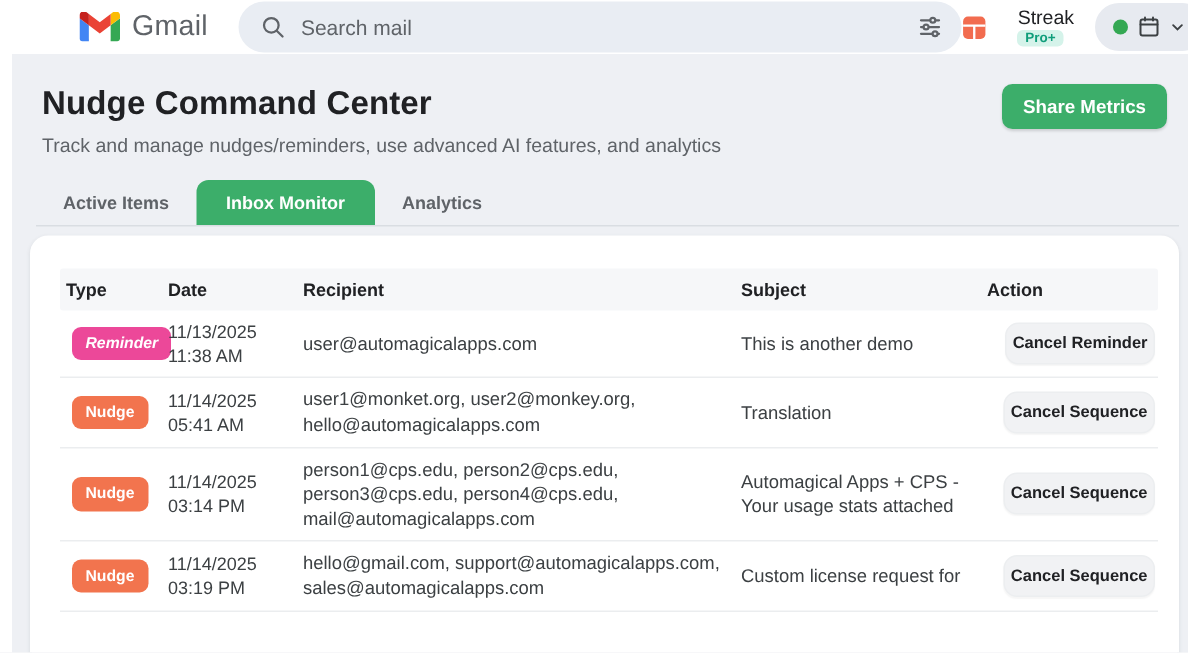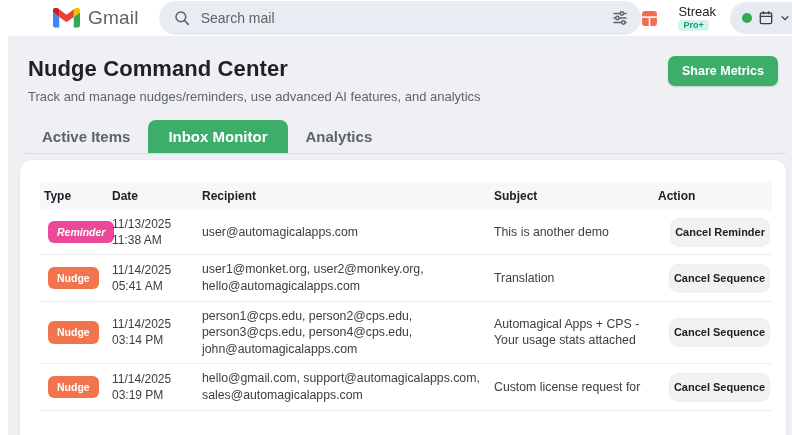--- a/index.html
+++ b/index.html
@@ -26,21 +26,21 @@
   .page { position:relative; height:401px; }
   .left-strip { position:absolute; left:0; top:0; width:8px; height:100%; background:#ffffff; }
   .content { padding:0 0 0 8px; height:100%; }
 
   .page-header { display:flex; align-items:flex-start; justify-content:space-between; padding:20px 14px 0 20px; }
   .page-title { font-size:22px; font-weight:700; color:#202124; letter-spacing:.1px; }
   .page-subtitle { margin-top:7px; font-size:13px; color:#5f6368; }
   .share-btn { background:#3CAE6A; color:#ffffff; border:none; border-radius:7px; font-family:inherit; font-size:12.5px; font-weight:700; padding:8px 14px; cursor:pointer; box-shadow:0 1px 2px rgba(0,0,0,.15); }
 
   .tabs { display:flex; align-items:flex-end; margin:16px 6px 0 16px; border-bottom:1px solid #d9dde2; }
-  .tab { font-size:15px; font-weight:600; color:#5f6368; padding:8px 18px; cursor:pointer; border-radius:8px 8px 0 0; }
+  .tab { font-size:12px; font-weight:600; color:#5f6368; padding:8px 18px; cursor:pointer; border-radius:8px 8px 0 0; }
   .tab.active { background:#3CAE6A; color:#ffffff; font-weight:700; padding:8px 20px; }
 
   
   .card { background:#ffffff; margin:6px 6px 0 12px; border-radius:12px 12px 0 0; box-shadow:0 1px 3px rgba(60,64,67,.12); padding:22px 14px 0 20px; min-height:300px; }
   .card-heading { font-size:15px; font-weight:700; color:#202124; margin-bottom:14px; }
 
   .grid-row { display:grid; grid-template-columns:64px 86px 1fr 160px 118px; column-gap:4px; align-items:center; }
   .thead { background:#f6f7f9; border-radius:2px; min-height:28px; }
   .thead span { font-size:12px; font-weight:700; color:#202124; padding:7px 4px; }
   .trow { min-height:44px; border-bottom:1px solid #ebedef; padding:6px 0; }
@@ -166,21 +166,21 @@
     <div class="cell"><span class="badge" style="background: rgb(242, 116, 78);">Nudge</span></div>
     <div class="cell date">11/14/2025 05:41 AM</div>
     <div class="cell">user1@monket.org, user2@monkey.org, hello@automagicalapps.com</div>
     <div class="cell subject">Translation</div>
     <div class="cell action"><button class="cancel-btn">Cancel Sequence</button></div>
   </div>
 
   <div class="grid-row trow">
     <div class="cell"><span class="badge" style="background: rgb(242, 116, 78);">Nudge</span></div>
     <div class="cell date">11/14/2025 03:14 PM</div>
-    <div class="cell">person1@cps.edu, person2@cps.edu, person3@cps.edu, person4@cps.edu, john@automagicalapps.com</div>
+    <div class="cell">person1@cps.edu, person2@cps.edu, person3@cps.edu, person4@cps.edu, mail@automagicalapps.com</div>
     <div class="cell subject">Automagical Apps + CPS - Your usage stats attached</div>
     <div class="cell action"><button class="cancel-btn">Cancel Sequence</button></div>
   </div>
 
   <div class="grid-row trow">
     <div class="cell"><span class="badge" style="background: rgb(242, 116, 78);">Nudge</span></div>
     <div class="cell date">11/14/2025 03:19 PM</div>
     <div class="cell">hello@gmail.com, support@automagicalapps.com, sales@automagicalapps.com</div>
     <div class="cell subject">Custom license request for</div>
     <div class="cell action"><button class="cancel-btn">Cancel Sequence</button></div>

